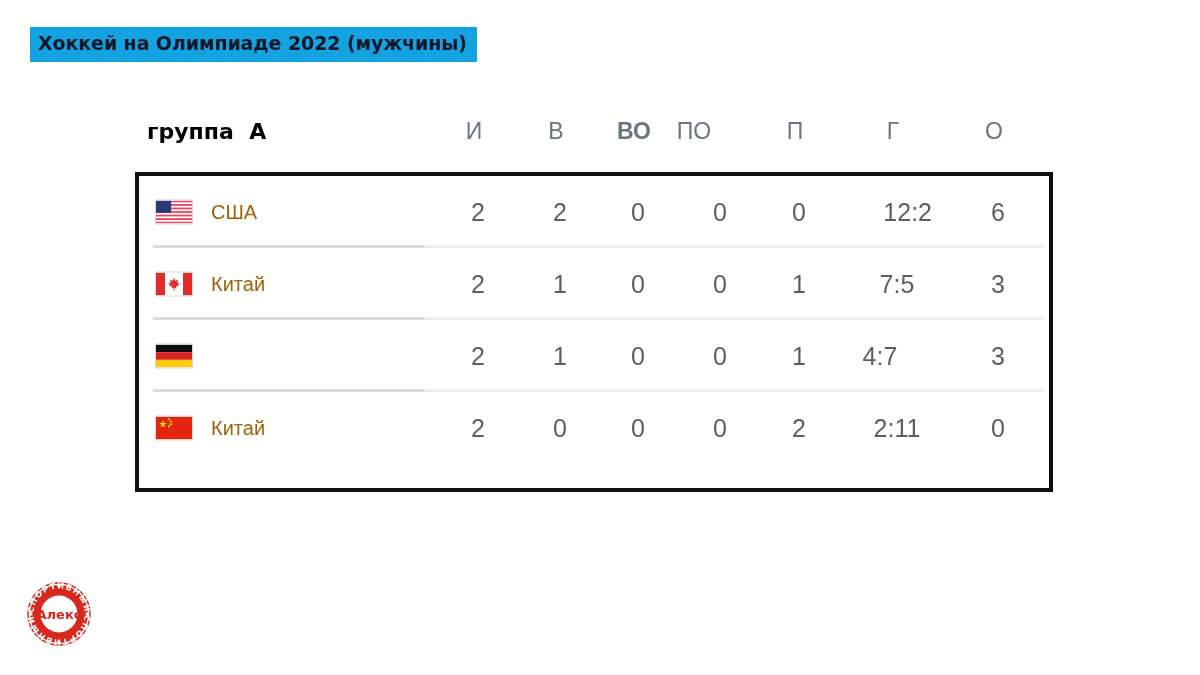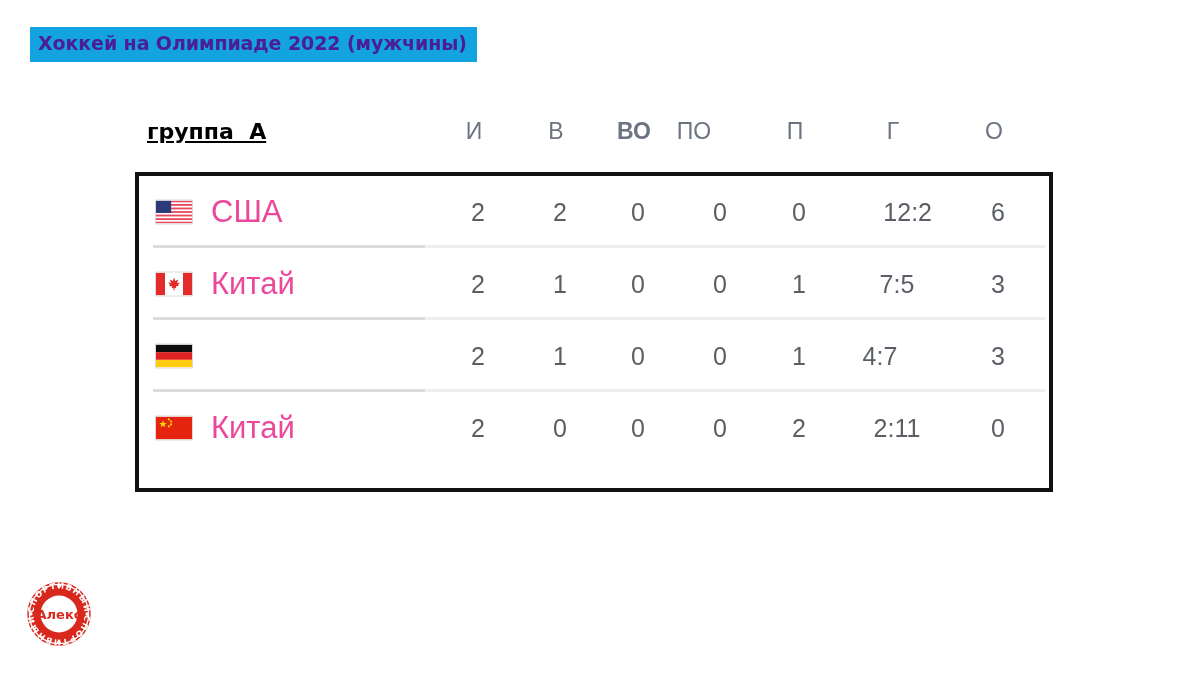--- a/index.html
+++ b/index.html
@@ -14,21 +14,21 @@
     overflow: hidden;
     font-family: "DejaVu Sans", sans-serif;
   }
 
   
   #title-banner {
     position: absolute;
     left: 30px;
     top: 27px;
     background: #13A3E0;
-    color: #4c1d95;
+    color: #0f172a;
     font-family: "DejaVu Sans", sans-serif;
     font-weight: bold;
     font-size: 19px;
     line-height: 1;
     padding: 7px 10px 9px 8px;
     white-space: nowrap;
     letter-spacing: -0.1px;
   }
 
   
@@ -41,21 +41,20 @@
   }
   #group-label {
     position: absolute;
     left: 12px;
     top: 7px;
     font-family: "DejaVu Sans", sans-serif;
     font-weight: bold;
     font-size: 22px;
     color: #000000;
     white-space: pre;
-    text-decoration: underline;
   }
   .head-cell {
     position: absolute;
     top: 6px;
     font-family: "Liberation Sans", sans-serif;
     font-size: 23px;
     color: #6b7480;
     text-align: center;
     width: 70px;
   }
@@ -110,22 +109,22 @@
     overflow: hidden;
     border: 1px solid #d8d8d8;
     box-sizing: border-box;
   }
   .team-name {
     position: absolute;
     left: 72px;
     top: 50%;
     transform: translateY(-50%);
     font-family: "Liberation Sans", sans-serif;
-    font-size: 31px;
-    color: #ec4899;
+    font-size: 20px;
+    color: #a16207;
     white-space: nowrap;
   }
   .cell {
     position: absolute;
     top: 50%;
     transform: translateY(-50%);
     font-family: "Liberation Sans", sans-serif;
     font-size: 25px;
     color: #5a5f66;
     text-align: center;

